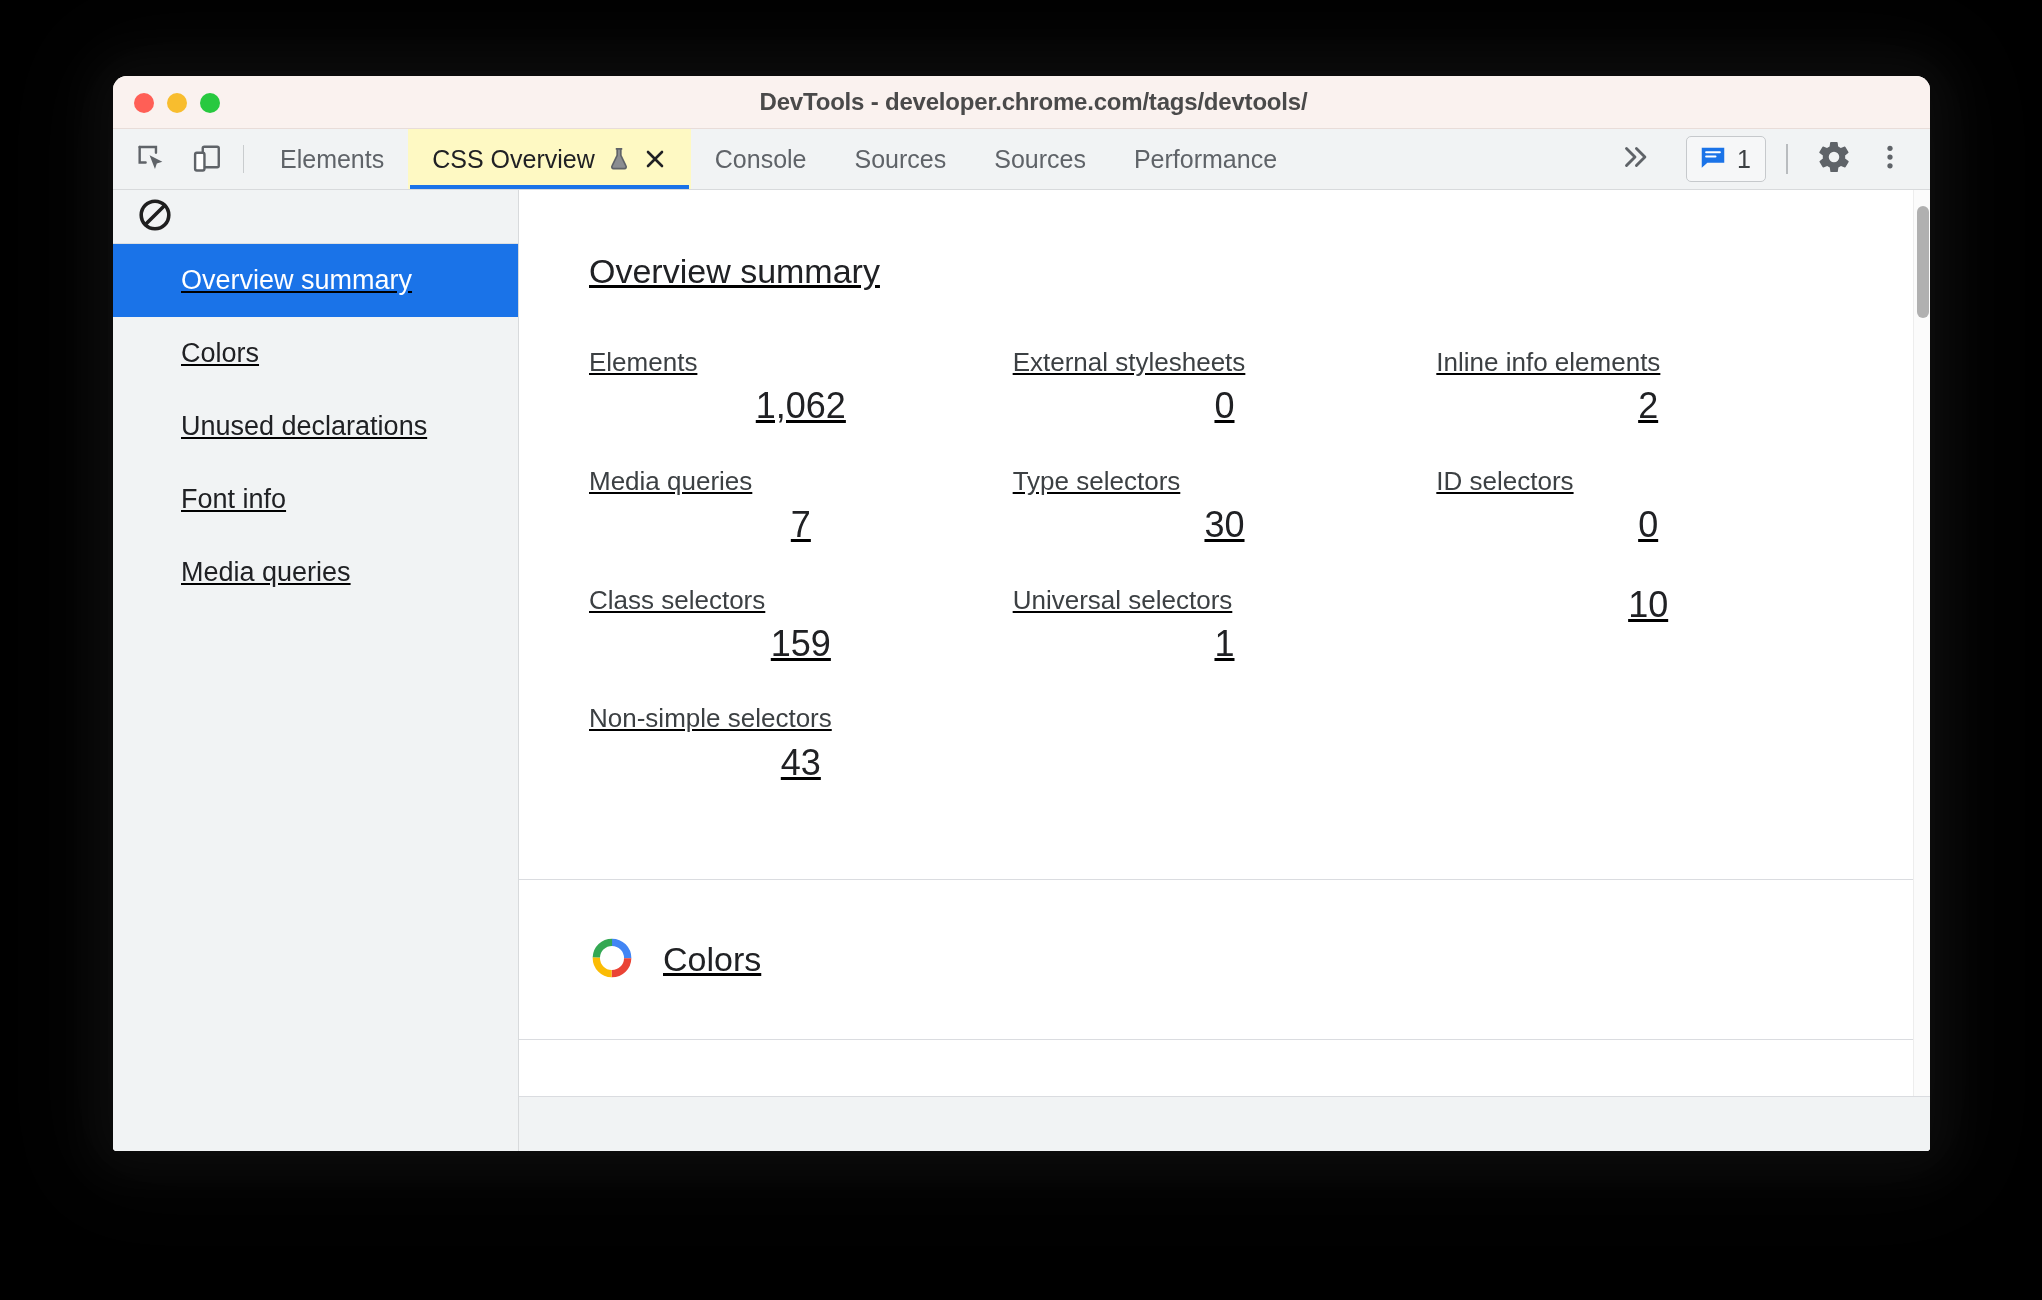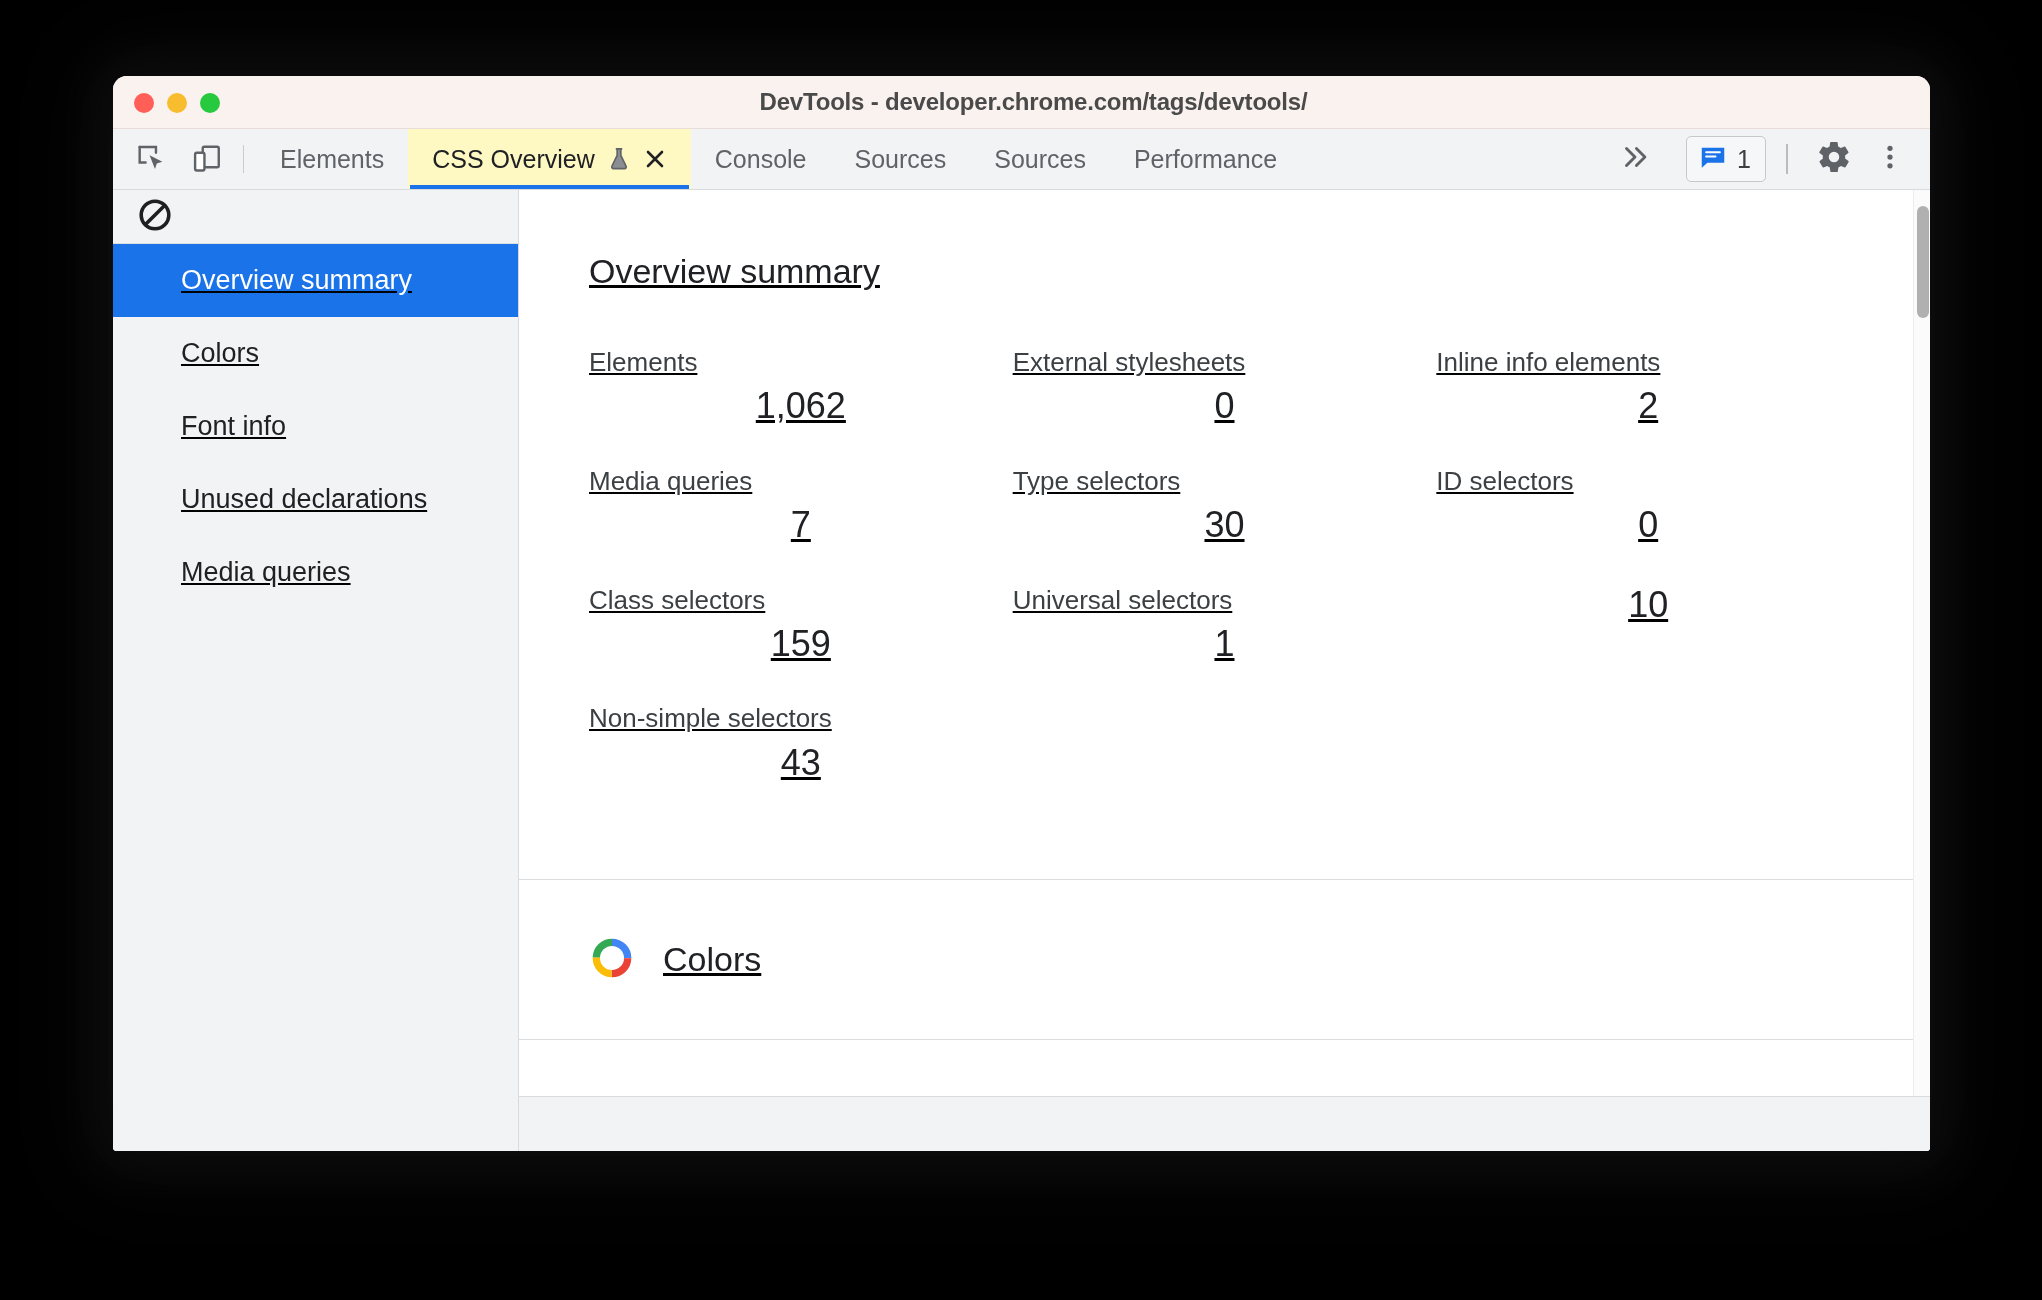--- a/index.html
+++ b/index.html
@@ -437,24 +437,24 @@
         </div>
 
         <div class="sidebar-list">
           <div class="side-item selected">
             <span>Overview summary</span>
           </div>
           <div class="side-item">
             <span>Colors</span>
           </div>
           <div class="side-item">
+            <span>Unused declarations</span>
+          </div>
+          <div class="side-item">
             <span>Font info</span>
-          </div>
-          <div class="side-item">
-            <span>Unused declarations</span>
           </div>
           <div class="side-item">
             <span>Media queries</span>
           </div>
         </div>
       </div>
 
       <div class="content">
         <div class="content-scroll">
 

